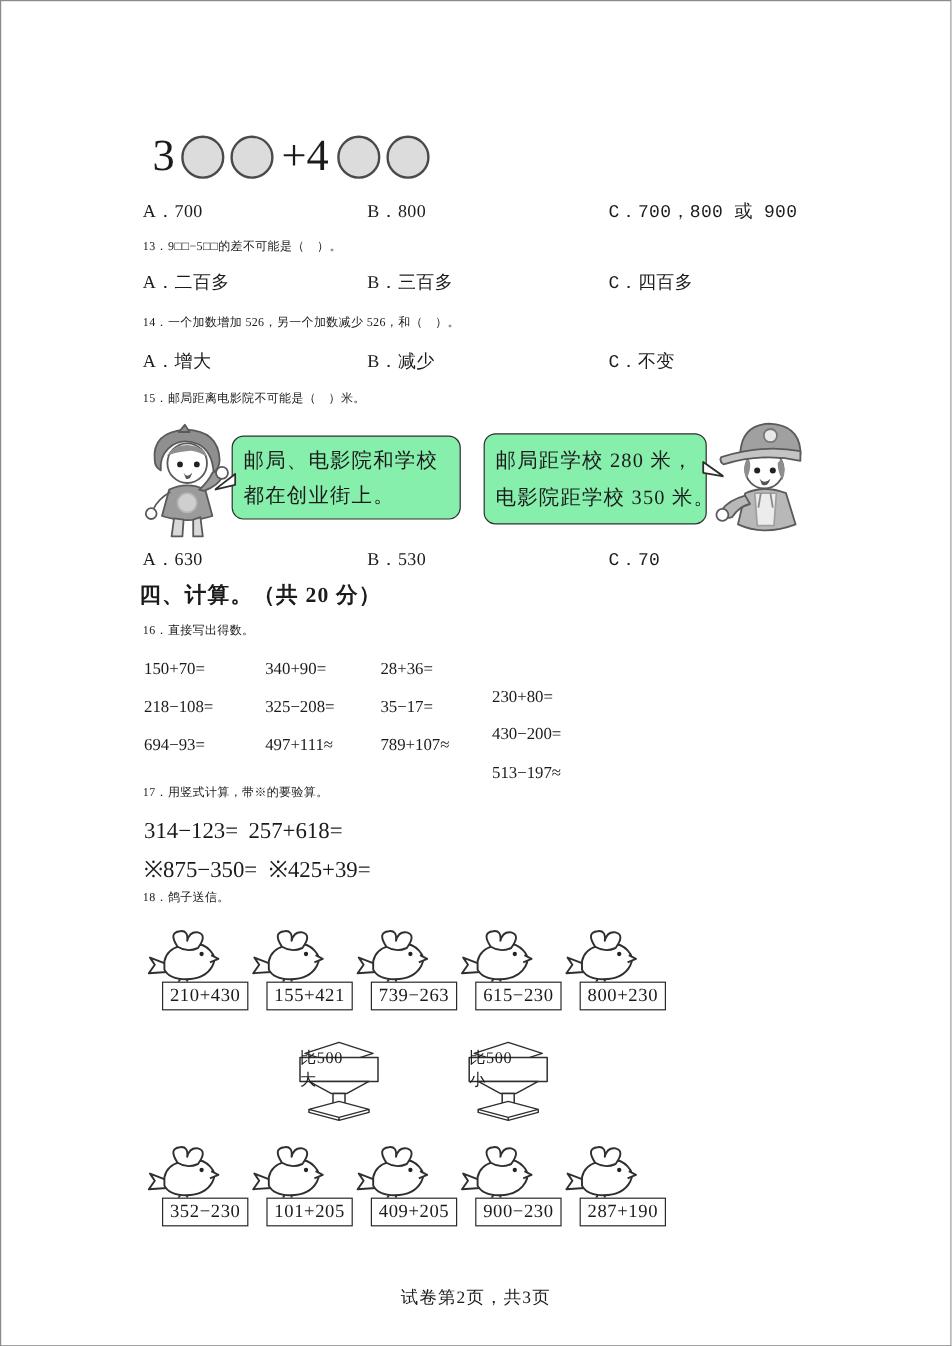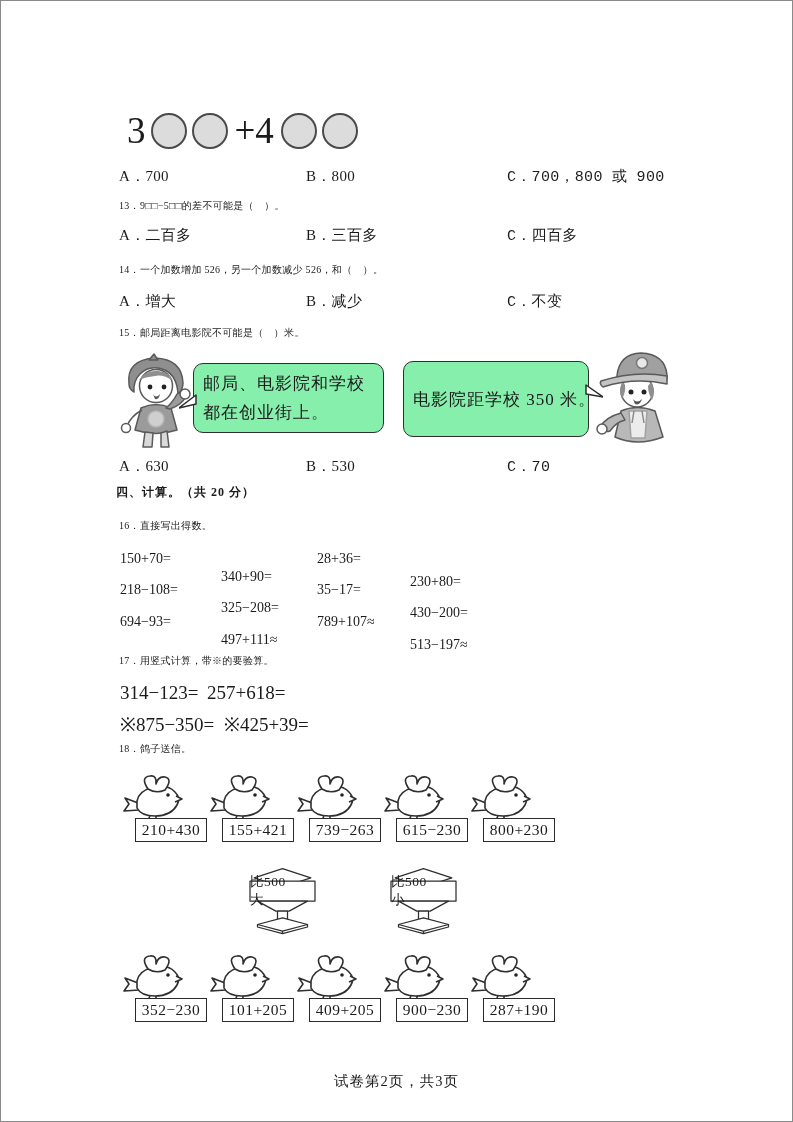--- a/index.html
+++ b/index.html
@@ -3,35 +3,35 @@
 <meta charset="utf-8">
 <style>
   html,body{margin:0;padding:0;background:#e8e8e8;}
   .page{
     position:relative;width:793px;height:1122px;margin:0 auto;
     background:#ffffff;border:1px solid #8a8a8a;box-sizing:border-box;
     font-family:"Liberation Serif","DejaVu Serif",serif;color:#1b1b1b;
     overflow:hidden;
   }
   .line{position:absolute;left:118px;font-size:10px;line-height:18px;letter-spacing:.3px;white-space:pre;}
-  .sect{position:absolute;left:115px;font-size:12px;font-weight:bold;letter-spacing:1px;}
+  .sect{position:absolute;left:115px;font-size:18px;font-weight:bold;letter-spacing:1px;}
   
   .expr{position:absolute;left:126px;top:108px;display:flex;align-items:center;height:44px;}
   .expr .num{font-size:37px;line-height:40px;}
   .circle{width:36px;height:36px;border-radius:50%;background:#dcdcdc;border:2px solid #4a4a4a;box-sizing:border-box;margin-left:5px;}
   .expr .plus{margin:0 2px 0 7px;}
   
   .optrow{position:absolute;left:118px;width:650px;height:18px;font-size:15px;letter-spacing:.3px;}
   .optrow .o1{position:absolute;left:0;}
   .optrow .o2{position:absolute;left:187px;}
   .optrow .o3{position:absolute;left:388px;font-family:Liberation Mono, monospace;}
   
   .calcrow{position:absolute;left:119px;width:560px;height:18px;font-size:14px;}
   .calcrow .c1{position:absolute;left:0;}
-  .calcrow .c2{position:absolute;left:101px;margin-top:18px;}
+  .calcrow .c2{position:absolute;left:101px;}
   .calcrow .c3{position:absolute;left:197px;}
   .calcrow .c4{position:absolute;left:290px;margin-top:23px;}
   .q17row{position:absolute;left:119px;width:400px;height:18px;font-size:19px;}
   
   .bubble{
     position:absolute;border:1.7px solid #2e2e2e;border-radius:10px;background:#86efac;
     box-sizing:border-box;display:flex;flex-direction:column;justify-content:space-evenly;
     padding:2px 9px;font-size:17px;letter-spacing:1px;white-space:pre;
   }
   .bubble svg.tail{position:absolute;}
@@ -124,20 +124,21 @@
       <polygon points="17,1 0,14 17,10" fill="#fff" stroke="#2e2e2e" stroke-width="1.5" stroke-linejoin="round"></polygon>
     </svg>
     <span>邮局、电影院和学校</span>
     <span>都在创业街上。</span>
   </div>
 
   <div class="bubble" style="left:402px;top:360px;width:186px;height:76px">
     <svg class="tail" style="right:-15px;top:22px;width:18px;height:20px" viewBox="0 0 18 20">
       <polygon points="1,1 18,13 1,10" fill="#fff" stroke="#2e2e2e" stroke-width="1.5" stroke-linejoin="round"></polygon>
     </svg>
+    <span>邮局距学校 280 米，</span>
     <span>电影院距学校 350 米。</span>
   </div>
 
   <svg class="charfig" style="left:586px;top:348px;width:102px;height:114px" viewBox="0 0 102 114">
     <g stroke="#5a5a5a" stroke-width="1.5" stroke-linejoin="round">
       <circle cx="50" cy="42" r="16" fill="#fff"></circle>
       <path d="M64,33 Q69,42 65,51 Q61,44 61,37 Z" fill="#8e8e8e" stroke="none"></path>
       <path d="M36,32 Q31,41 35,50 Q39,43 38,36 Z" fill="#8e8e8e" stroke="none"></path>
       <path d="M30,27 Q32,5 54,4 Q78,5 80,26 L80,30 Q55,22 30,31 Z" fill="#a0a0a0"></path>
       <circle cx="55" cy="14" r="5.5" fill="#e8e8e8" stroke="#777"></circle>

